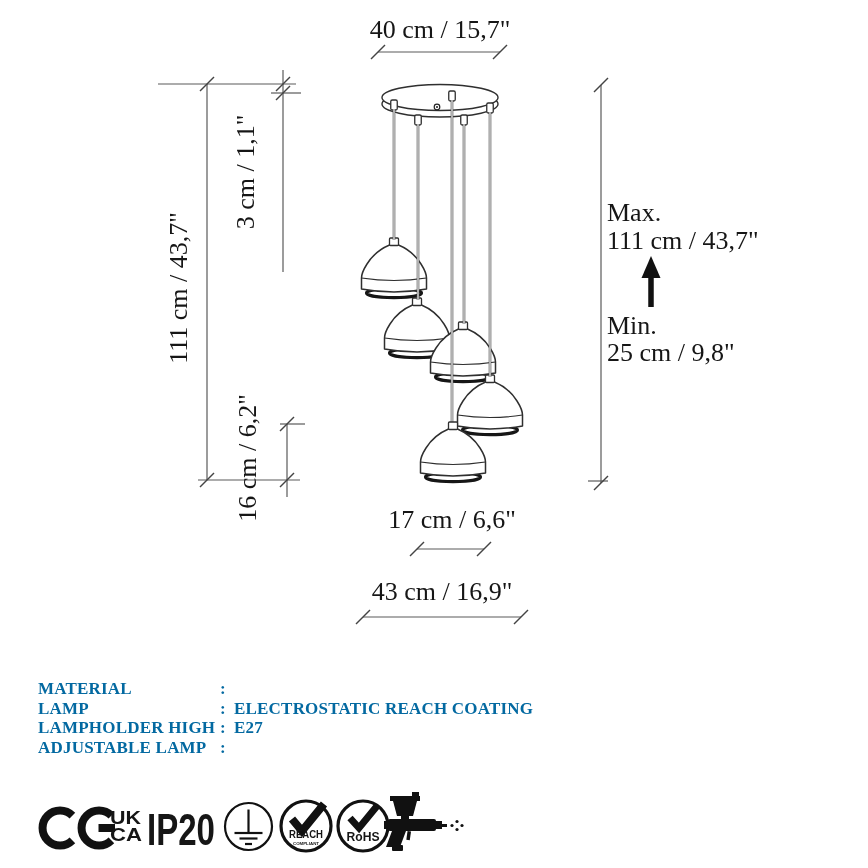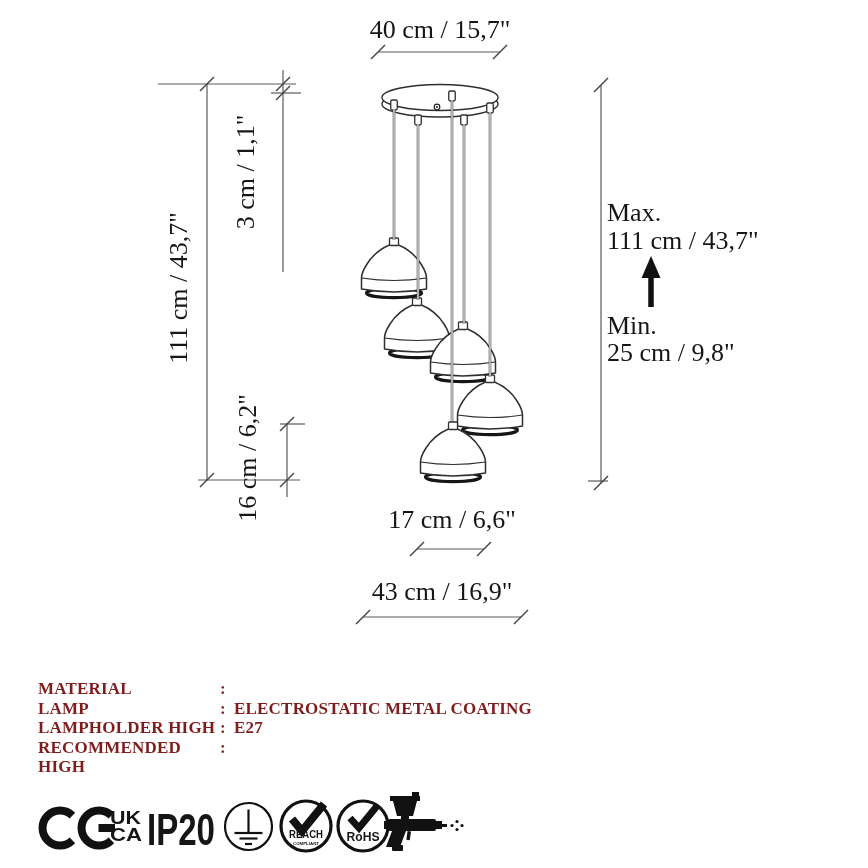--- a/index.html
+++ b/index.html
@@ -1,20 +1,20 @@
 <!DOCTYPE html>
 <html><head>
 <meta charset="utf-8">
 <style>
   html,body{margin:0;padding:0;background:#ffffff;}
   body{width:868px;height:868px;position:relative;font-family:"Liberation Serif",serif;overflow:hidden;}
   svg text{fill:#161616;}
   .dim-text{font-family:"Liberation Serif",serif;font-size:26px;}
   .diagram-svg{position:absolute;left:0;top:0;}
-  .specs{position:absolute;left:38px;top:679px;color:#7f1d1d;
+  .specs{position:absolute;left:38px;top:679px;color:#0369a1;
          font-family:"Liberation Serif",serif;font-weight:bold;font-size:17px;line-height:19.5px;letter-spacing:.2px;}
   .spec-row{display:grid;grid-template-columns:182px 14px auto;}
   .icons-svg{position:absolute;left:36px;top:790px;}
   .badge-text{font-family:"Liberation Sans","DejaVu Sans",sans-serif;font-weight:bold;}
 </style>
 </head>
 <body>
 
 <svg class="diagram-svg" width="868" height="660" viewBox="0 0 868 660">
   <defs>
@@ -119,29 +119,29 @@
 </svg>
 
 <div class="specs">
   <div class="spec-row">
     <span>MATERIAL</span>
     <span>:</span>
   </div>
   <div class="spec-row">
     <span>LAMP</span>
     <span>:</span>
-    <span>ELECTROSTATIC METAL COATING</span>
+    <span>ELECTROSTATIC REACH COATING</span>
   </div>
   <div class="spec-row">
     <span>LAMPHOLDER HIGH</span>
     <span>:</span>
     <span>E27</span>
   </div>
   <div class="spec-row">
-    <span>RECOMMENDED HIGH</span>
+    <span>ADJUSTABLE LAMP</span>
     <span>:</span>
   </div>
 </div>
 
 <svg class="icons-svg" width="450" height="70" viewBox="0 0 450 70">
 
   <g stroke="#111" stroke-width="8" fill="none">
     <path d="M 36.4,25.6 A 17.5,17.5 0 1 0 36.4,50.4"></path>
     <path d="M 75.4,25.6 A 17.5,17.5 0 1 0 75.4,50.4"></path>
     <line x1="62.5" y1="38" x2="79" y2="38"></line>

